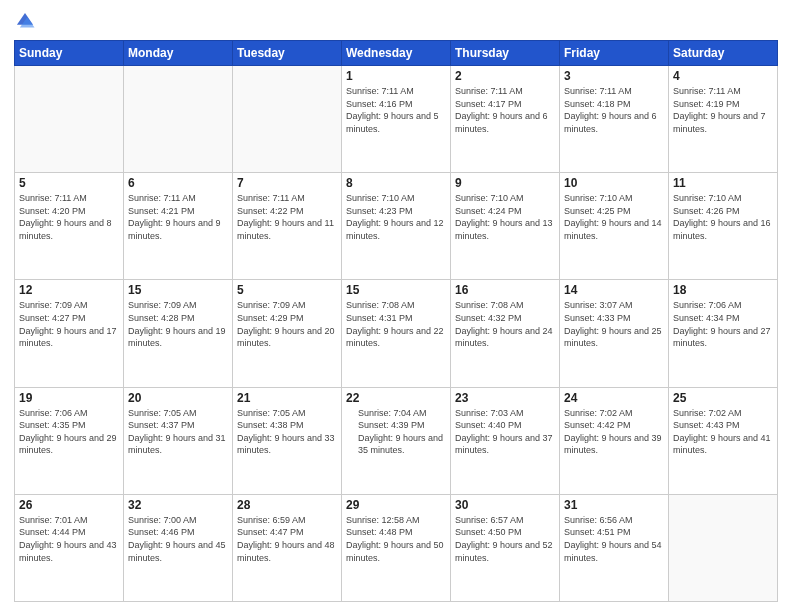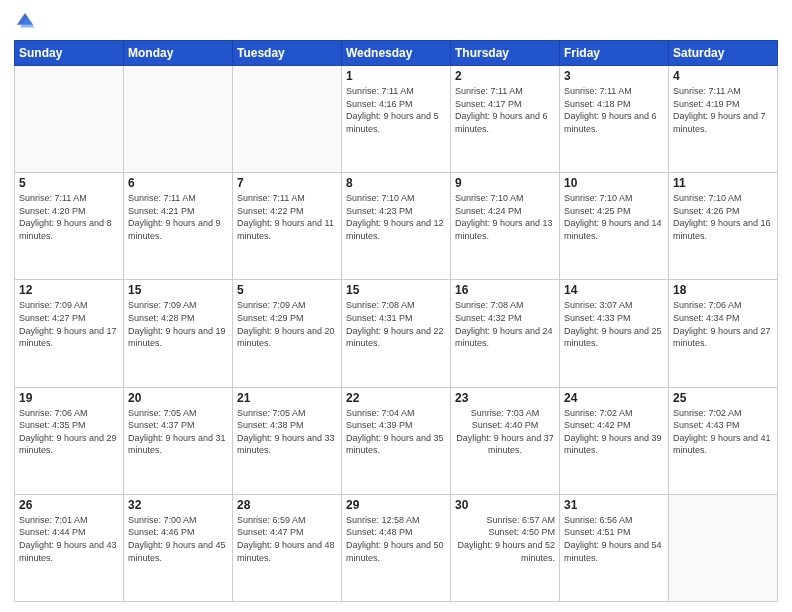--- a/index.html
+++ b/index.html
@@ -264,27 +264,27 @@
 Daylight: 9 hours and 31 minutes.</div>
           </td>
           <td>
             <span class="day-num">21</span>
             <div class="day-info" style="white-space: pre-line;">Sunrise: 7:05 AM
 Sunset: 4:38 PM
 Daylight: 9 hours and 33 minutes.</div>
           </td>
           <td>
             <span class="day-num">22</span>
-            <div class="day-info" style="white-space: pre-line;">Sunrise: 7:04 AM
+            <div class="day-info" style="white-space: pre-line; margin-left: 12px;">Sunrise: 7:04 AM
 Sunset: 4:39 PM
 Daylight: 9 hours and 35 minutes.</div>
           </td>
           <td>
             <span class="day-num">23</span>
-            <div class="day-info" style="white-space: pre-line; text-align: center;">Sunrise: 7:03 AM
+            <div class="day-info" style="white-space: pre-line;">Sunrise: 7:03 AM
 Sunset: 4:40 PM
 Daylight: 9 hours and 37 minutes.</div>
           </td>
           <td>
             <span class="day-num">24</span>
             <div class="day-info" style="white-space: pre-line;">Sunrise: 7:02 AM
 Sunset: 4:42 PM
 Daylight: 9 hours and 39 minutes.</div>
           </td>
           <td>
@@ -314,21 +314,21 @@
 Daylight: 9 hours and 48 minutes.</div>
           </td>
           <td>
             <span class="day-num">29</span>
             <div class="day-info" style="white-space: pre-line;">Sunrise: 12:58 AM
 Sunset: 4:48 PM
 Daylight: 9 hours and 50 minutes.</div>
           </td>
           <td>
             <span class="day-num">30</span>
-            <div class="day-info" style="white-space: pre-line; text-align: right;">Sunrise: 6:57 AM
+            <div class="day-info" style="white-space: pre-line;">Sunrise: 6:57 AM
 Sunset: 4:50 PM
 Daylight: 9 hours and 52 minutes.</div>
           </td>
           <td>
             <span class="day-num">31</span>
             <div class="day-info" style="white-space: pre-line;">Sunrise: 6:56 AM
 Sunset: 4:51 PM
 Daylight: 9 hours and 54 minutes.</div>
           </td>
           <td class="empty"></td>

